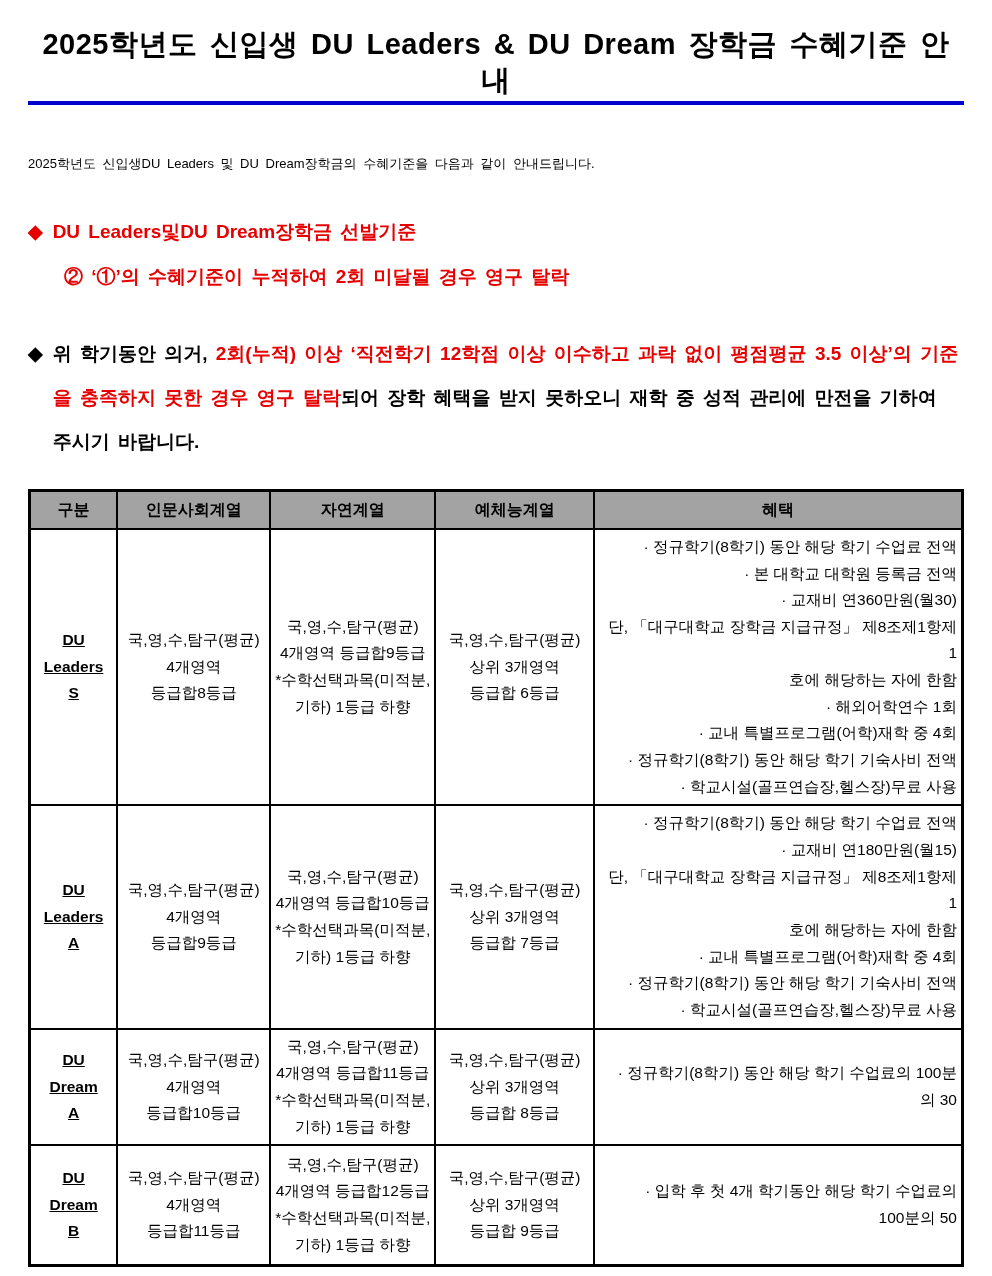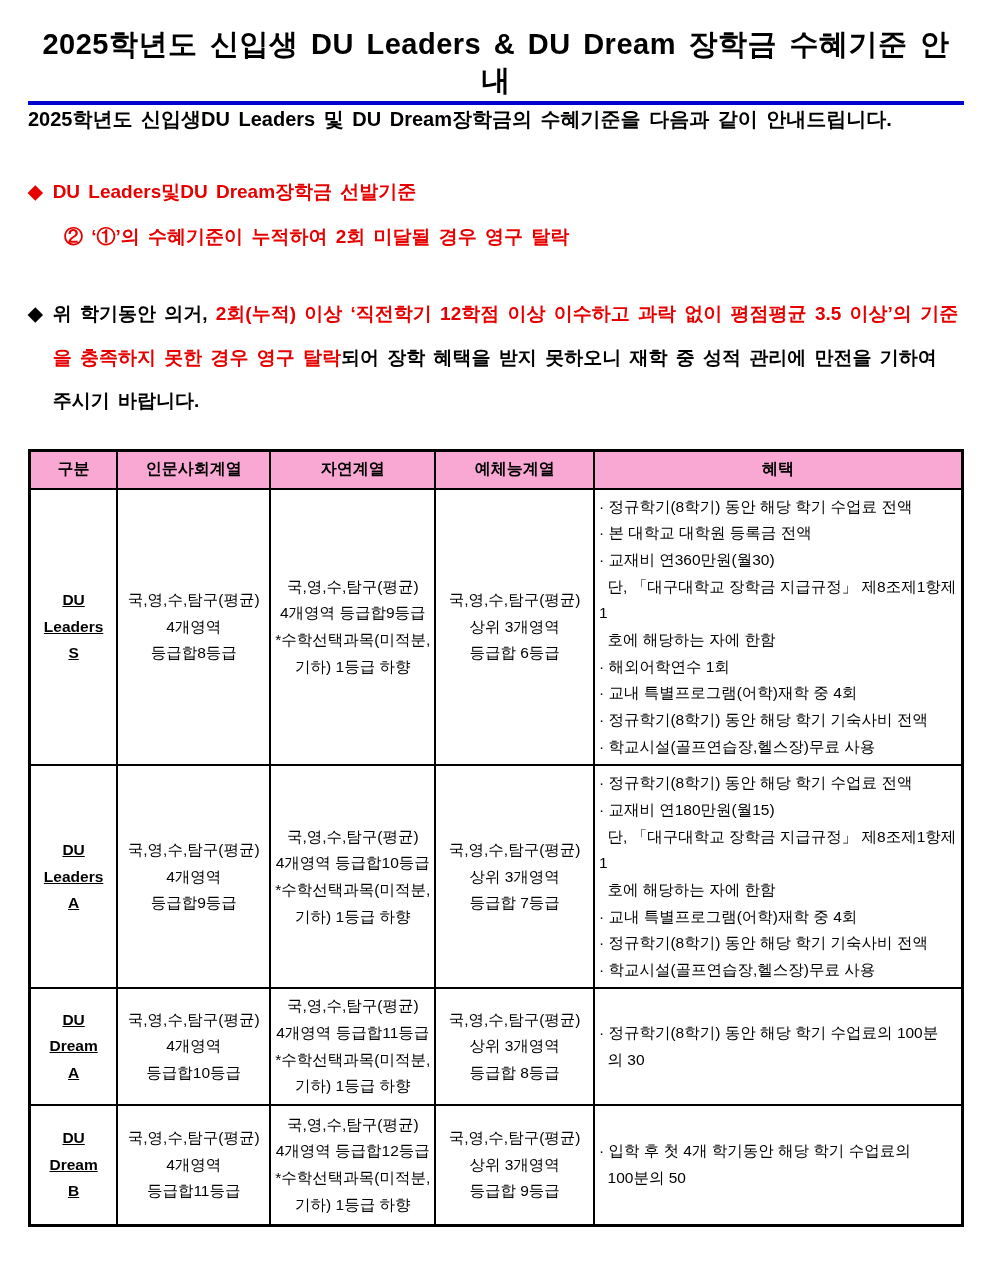--- a/index.html
+++ b/index.html
@@ -17,22 +17,23 @@
     font-weight: 800;
     text-align: center;
     letter-spacing: 0.5px;
     word-spacing: 4px;
     padding-bottom: 2px;
     border-bottom: 4px solid #0000cd;
     line-height: 1.25;
   }
 
   .intro {
-    font-size: 20px;
-    font-weight: 700;
+    margin-top: 50px;
+    font-size: 13px;
+    font-weight: 400;
     word-spacing: 3px;
     line-height: 1.4;
   }
 
   .criteria {
     margin-top: 46px;
     color: #e60000;
     font-weight: 700;
     font-size: 19px;
     word-spacing: 3px;
@@ -54,37 +55,37 @@
 
   table.sch {
     width: 100%;
     margin-top: 26px;
     border-collapse: collapse;
     border: 3px solid #000;
     table-layout: fixed;
   }
   table.sch th, table.sch td { border: 2px solid #000; }
   table.sch th {
-    background: #f9a8d4;
+    background: #a3a3a3;
     font-size: 16px;
     font-weight: 700;
     height: 38px;
     text-align: center;
     word-spacing: 1px;
   }
   table.sch td {
     font-size: 15.5px;
     line-height: 1.72;
     vertical-align: middle;
     white-space: pre-wrap;
     padding: 4px 4px;
   }
   td.center { text-align: center; }
   td.name-cell { font-weight: 700; font-size: 16px; text-align: center; text-decoration: underline; }
-  td.benefits { text-align: left; padding: 6px 8px; }
+  td.benefits { text-align: right; padding: 6px 8px; }
   tr.r1 td { height: 250px; }
   tr.r2 td { height: 200px; }
   tr.r3 td { height: 116px; }
   tr.r4 td { height: 120px; }
 </style>
 </head>
 <body>
 
 <div class="page">
 

